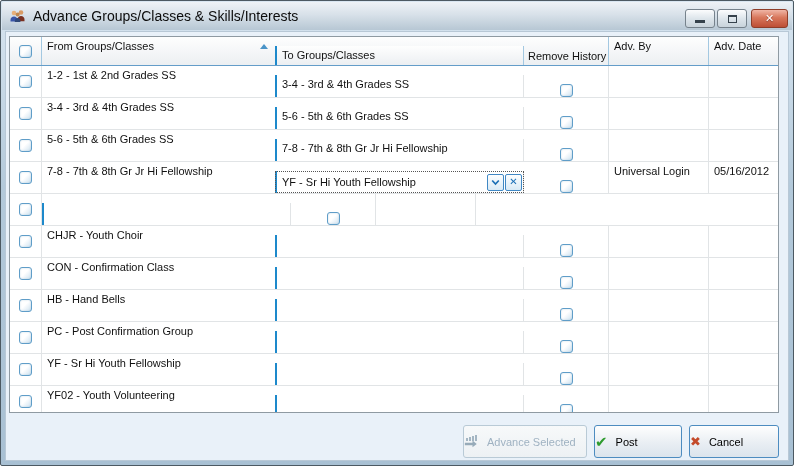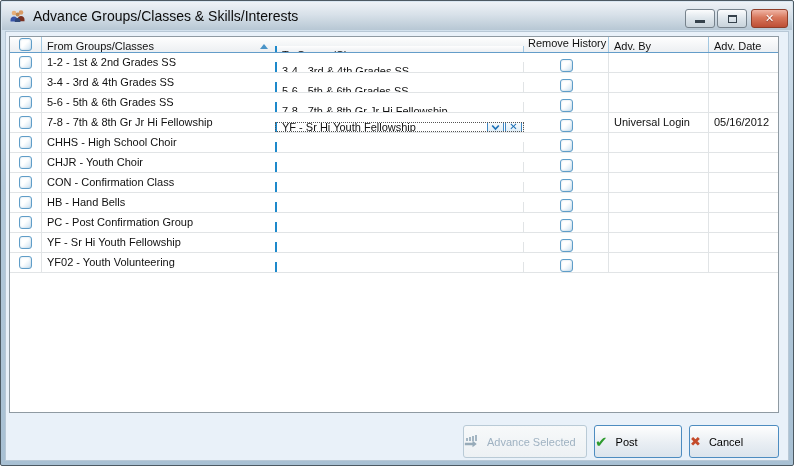--- a/index.html
+++ b/index.html
@@ -26,27 +26,27 @@
   .glyph-max { width:9px; height:8px; border:1px solid #36424c; border-top-width:2px; }
   .glyph-close { color:#fff; font-weight:bold; font-size:11px; line-height:1;
     text-shadow:0 1px 1px rgba(60,0,0,.45); }
 
   .client { position:absolute; left:4px; top:30px; right:4px; bottom:4px;
     background:#e9f1f9; box-shadow:inset 0 0 0 1px rgba(125,150,170,.45); }
 
   .grid { position:absolute; left:4px; top:5px; width:770px; height:377px;
     background:#fff; border:1px solid #8f9aa2; overflow:hidden; }
 
-  .hrow { display:flex; height:16px; border-bottom:1px solid #649dc9;
+  .hrow { display:flex; height:29px; border-bottom:1px solid #649dc9;
     background:linear-gradient(#fefefe,#e9edf0); }
   .hcell { border-right:1px solid #a3c8e1; padding:0 5px; line-height:18px;
     font-size:11px; color:#111; white-space:nowrap; overflow:hidden;
     background:linear-gradient(#fefefe,#eceff2); position:relative; }
 
-  .row { display:flex; height:20px; border-bottom:1px solid #e1e4e6; background:#fff; }
+  .row { display:flex; height:32px; border-bottom:1px solid #e1e4e6; background:#fff; }
   .cell { border-right:1px solid #e1e4e6; padding:0 5px; line-height:19px;
     font-size:11px; color:#111; white-space:nowrap; overflow:hidden; }
 
   .c-cb      { width:32px;  display:flex; align-items:center; justify-content:center; padding:0; }
   .c-from    { width:233px; border-right:none; }
   .c-to      { width:249px; border-left:2px solid #1d89cb;margin-top:9px; }
   .c-rh      { width:85px;  display:flex; align-items:flex-end; justify-content:center; padding:0; }
   .c-advby   { width:100px; }
   .c-advdate { width:69px;  border-right:none; }
 
@@ -192,21 +192,20 @@
           </div>
         <div class="cell c-advby">Universal Login</div>
         <div class="cell c-advdate">05/16/2012</div>
       </div>
 
 
       <div class="row">
         <div class="cell c-cb">
             <span class="checkbox"></span>
           </div>
-        <div class="cell c-from">CHHS - High School Choir</div>
         <div class="cell c-to"></div>
         <div class="cell c-rh">
             <span class="checkbox"></span>
           </div>
         <div class="cell c-advby"></div>
         <div class="cell c-advdate"></div>
       </div>
 
       <div class="row">
         <div class="cell c-cb">

